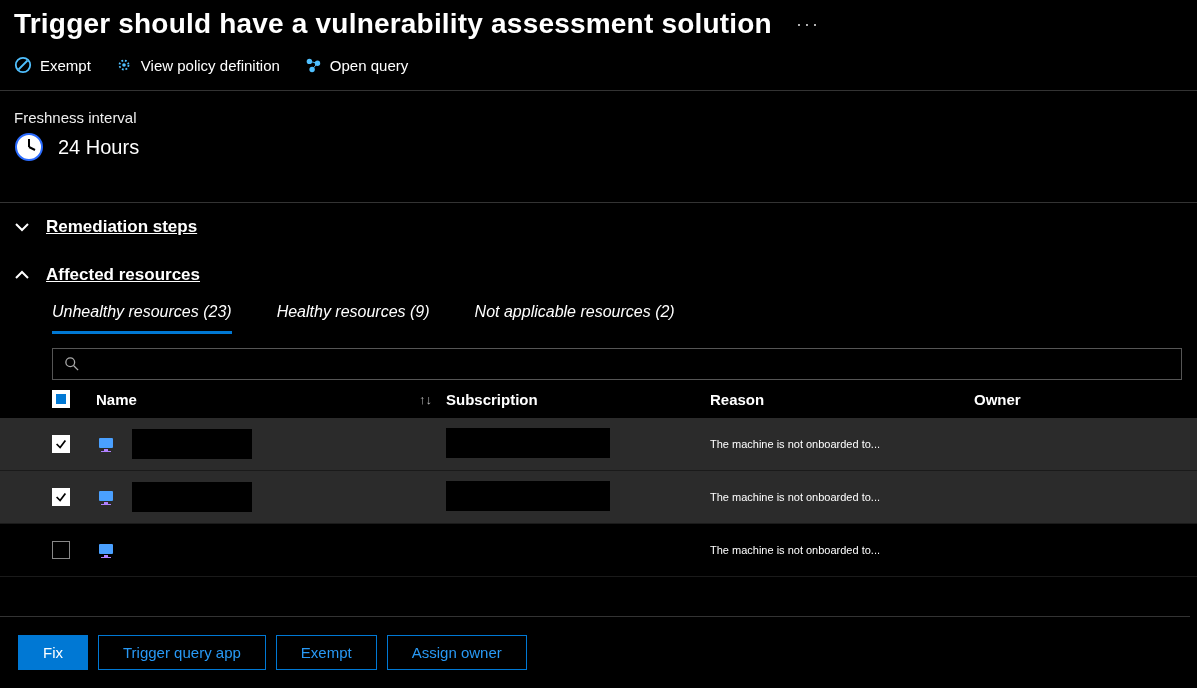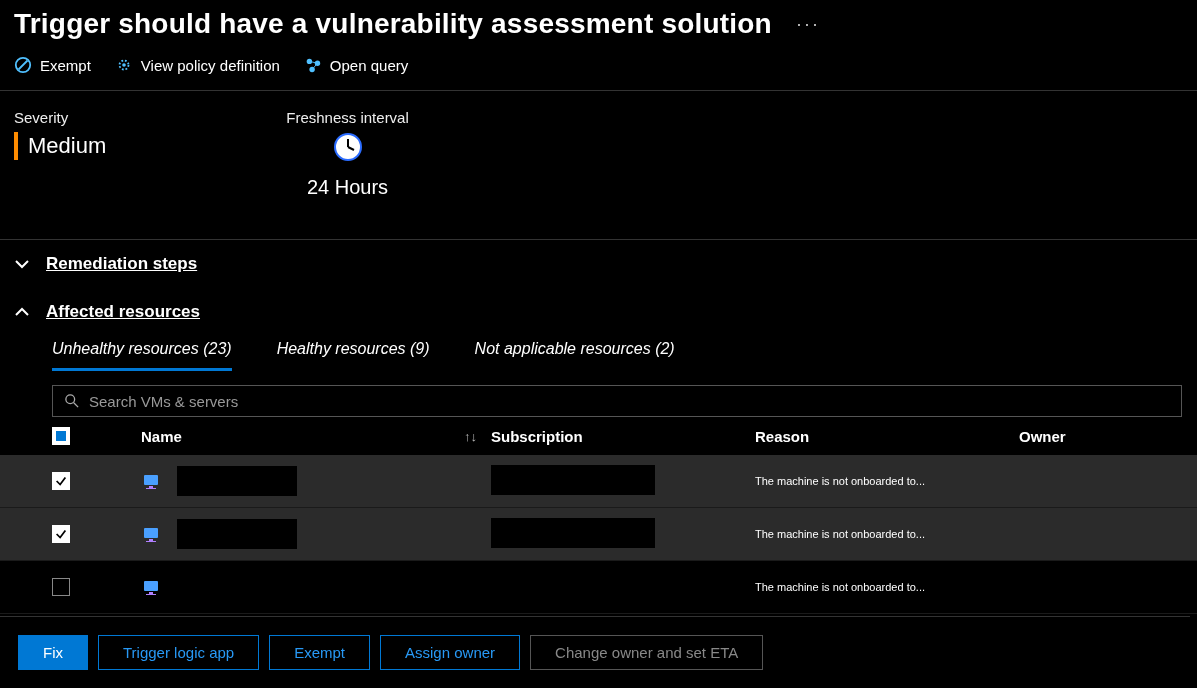--- a/index.html
+++ b/index.html
@@ -55,21 +55,21 @@
     display: flex;
     gap: 180px;
     padding: 18px 14px 40px 14px;
     border-bottom: 1px solid #333;
   }
   .info-block { display: flex; flex-direction: column; gap: 6px; }
   .info-label { font-size: 15px; color: #eee; }
   .severity-row { display: flex; align-items: center; gap: 10px; }
   .severity-bar { width: 4px; height: 28px; background: #ff8c00; }
   .severity-text { font-size: 22px; font-weight: 400; }
-  .freshness-row { display: flex; align-items: center; gap: 14px; flex-direction: column; }
+  .freshness-row { display: flex; align-items: center; gap: 14px; }
   .clock-icon { width: 30px; height: 30px; }
   .freshness-text { font-size: 20px; }
   .section-header {
     display: flex;
     align-items: center;
     gap: 16px;
     padding: 14px;
     cursor: pointer;
     font-size: 17px;
     font-weight: 600;
@@ -110,21 +110,21 @@
   }
   .search-box input::placeholder { color: #999; }
   .table-header {
     display: flex;
     align-items: center;
     padding: 10px 0 10px 52px;
     font-weight: 600;
     font-size: 15px;
   }
   .col-check { width: 44px; display:flex; align-items:center; }
-  .col-name { width: 350px; display:flex; align-items:center; gap:8px;margin-left:45px; }
+  .col-name { width: 350px; display:flex; align-items:center; gap:8px; }
   .col-sort { margin-left: auto; margin-right: 14px; color:#bbb; font-size:13px; }
   .col-sub { width: 264px; }
   .col-reason { width: 264px; }
   .col-owner { flex:1; }
   .chkbox {
     width: 18px;
     height: 18px;
     background: #fff;
     display: inline-flex;
     align-items:center;
@@ -205,27 +205,20 @@
           <line x1="6" y1="6" x2="15" y2="8" stroke="#50c0ff" stroke-width="1"></line>
           <line x1="15" y1="8" x2="9" y2="15" stroke="#50c0ff" stroke-width="1"></line>
         </svg>
     </span>
     <span>Open query</span>
   </div>
 </div>
 
 <div class="info-row">
   <div class="info-block">
-    <div class="info-label">Severity</div>
-    <div class="severity-row">
-      <div class="severity-bar"></div>
-      <div class="severity-text">Medium</div>
-    </div>
-  </div>
-  <div class="info-block">
     <div class="info-label">Freshness interval</div>
     <div class="freshness-row">
       <span class="clock-icon">
         <svg viewBox="0 0 30 30" width="30" height="30">
             <circle cx="15" cy="15" r="13" fill="#fff" stroke="#2b6cff" stroke-width="2"></circle>
             <line x1="15" y1="15" x2="15" y2="7" stroke="#000" stroke-width="2"></line>
             <line x1="15" y1="15" x2="21" y2="18" stroke="#000" stroke-width="2"></line>
           </svg>
       </span>
       <div class="freshness-text">24 Hours</div>
@@ -257,21 +250,20 @@
   <div class="tab">Not applicable resources (2)</div>
 </div>
 
 <div class="search-box">
   <span class="icon">
     <svg viewBox="0 0 16 16" width="14" height="14">
         <circle cx="6" cy="6" r="5" fill="none" stroke="#aaa" stroke-width="1.5"></circle>
         <line x1="10" y1="10" x2="15" y2="15" stroke="#aaa" stroke-width="1.5"></line>
       </svg>
   </span>
-  <input type="text" placeholder="Search VMs &amp; servers" style="">
 </div>
 
 <div class="table-header">
   <div class="col-check">
     <span class="chkbox filled-inner"></span>
   </div>
   <div class="col-name">
     <span>Name</span>
     <span class="col-sort">↑↓</span>
   </div>
@@ -340,17 +332,16 @@
       <span class="redacted"></span>
     </div>
     <div class="col-sub"><span class="redacted sub"></span></div>
     <div class="col-reason">The machine is not onboarded to...</div>
     <div class="col-owner"></div>
   </div>
   </div>
 
 <div class="action-bar">
   <button class="btn primary">Fix</button>
-  <button class="btn">Trigger logic app</button>
+  <button class="btn">Trigger query app</button>
   <button class="btn">Exempt</button>
   <button class="btn">Assign owner</button>
-  <button class="btn disabled">Change owner and set ETA</button>
 </div>
 
 </body></html>

